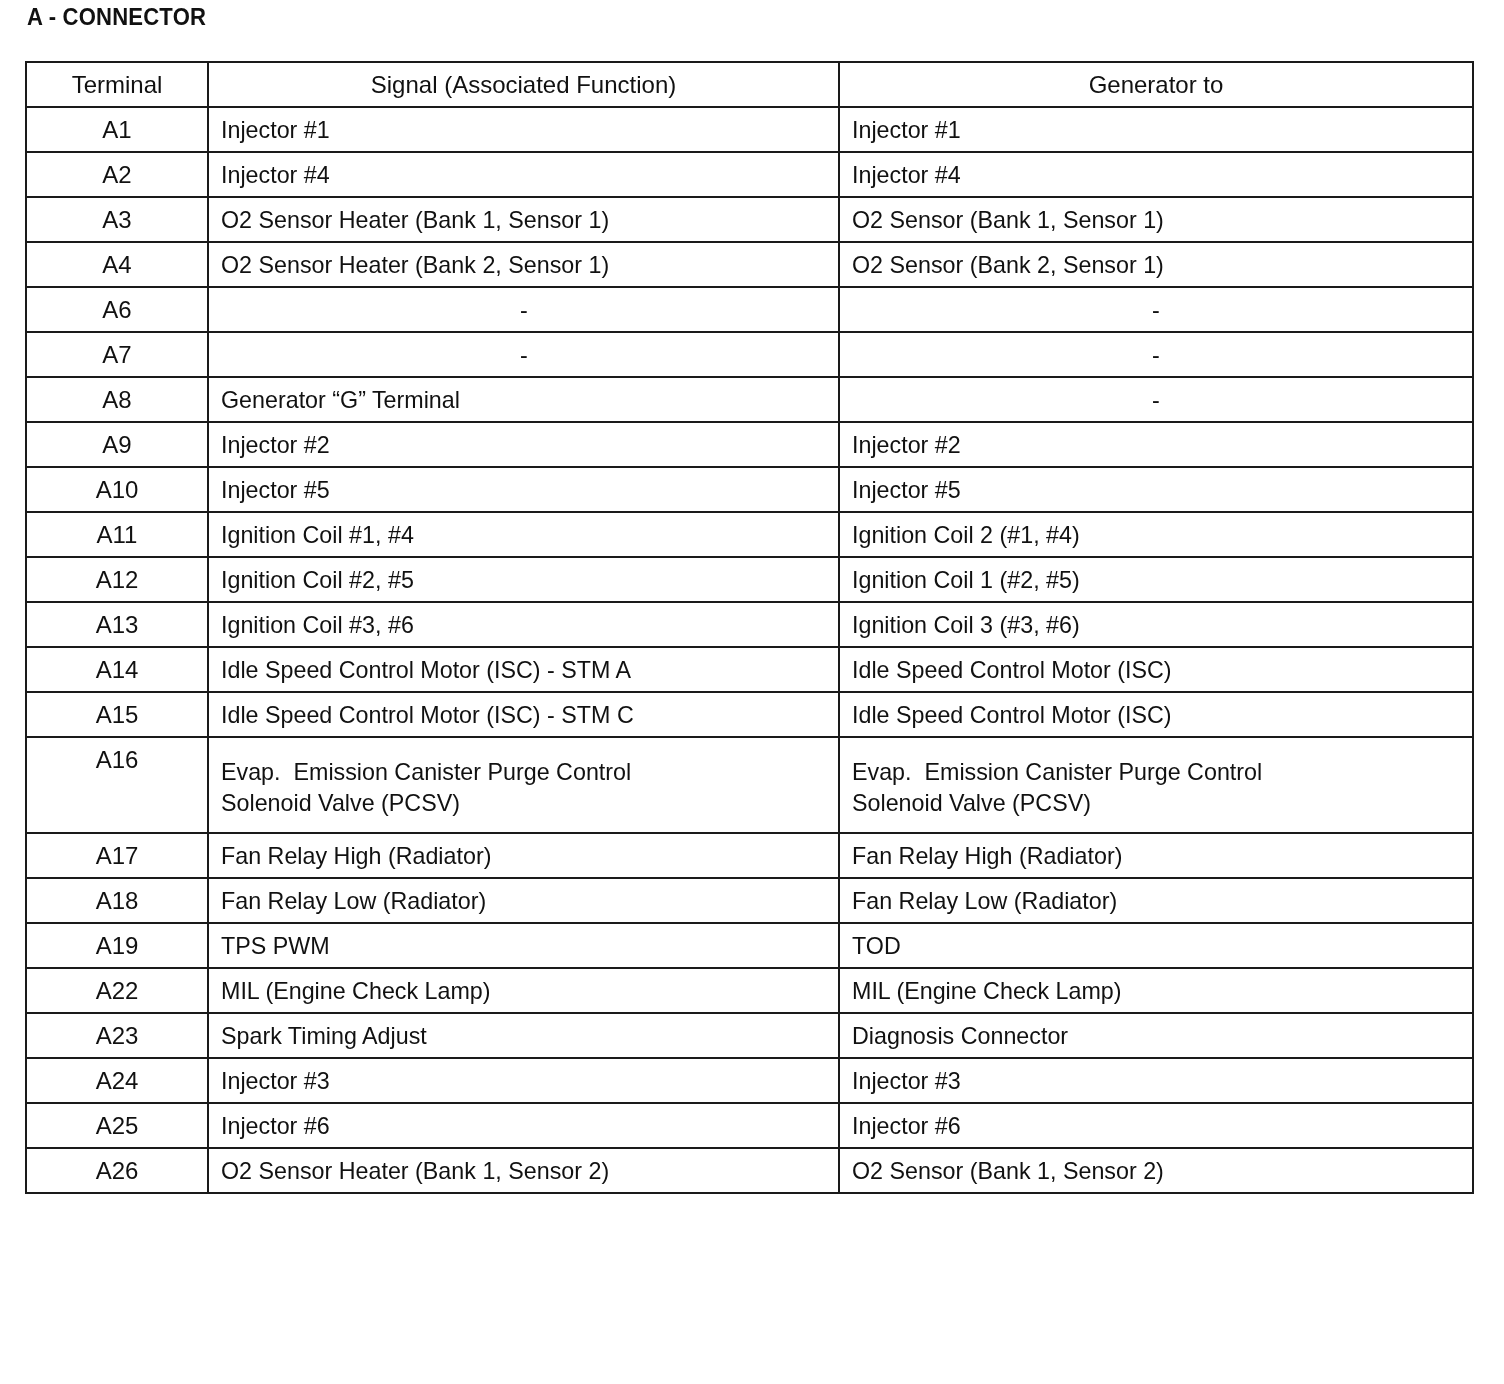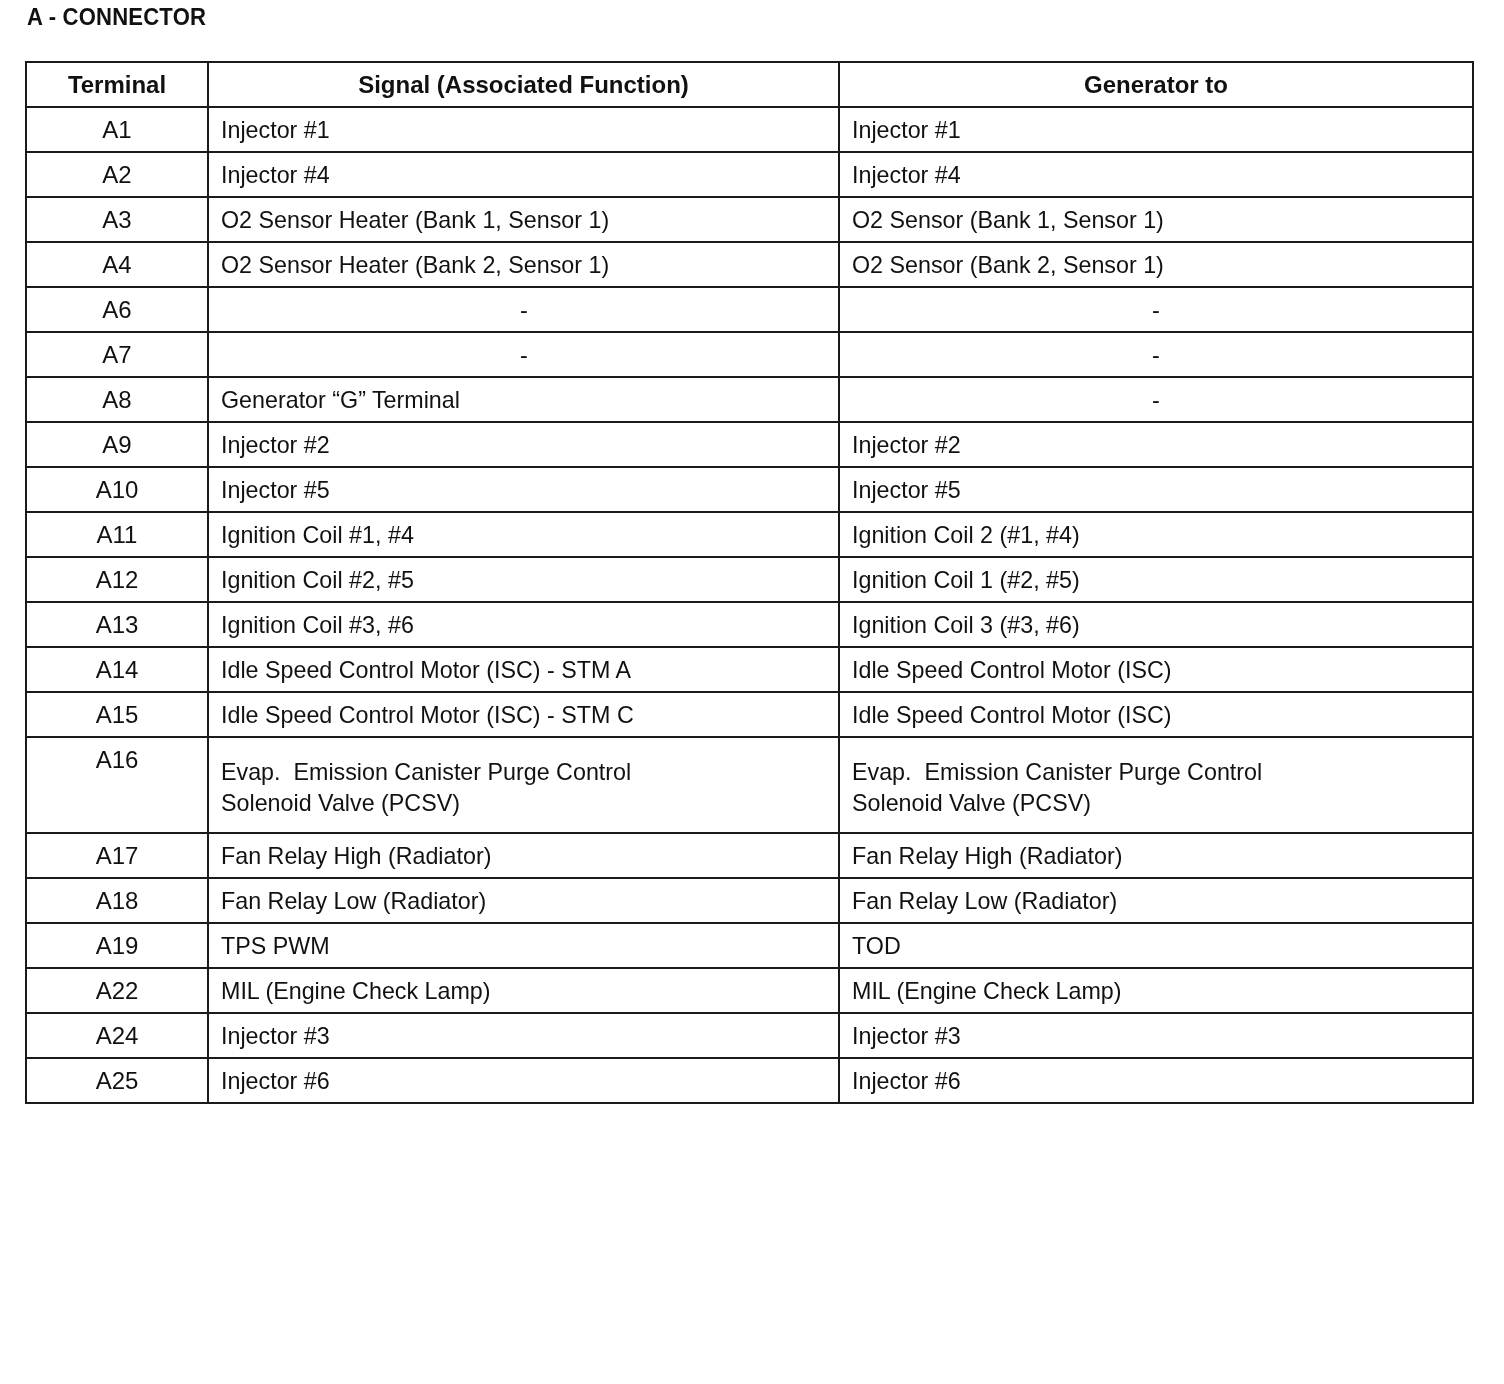--- a/index.html
+++ b/index.html
@@ -39,21 +39,21 @@
     table.pin-table th,
     table.pin-table td {
       border: 2px solid #1a1a1a;
       font-size: 24px;
       line-height: 31px;
       vertical-align: middle;
       white-space: nowrap;
     }
     table.pin-table th {
       height: 43px;
-      font-weight: bold;
+      font-weight: normal;
       text-align: center;
       padding: 0;
     }
     table.pin-table td {
       height: 43px;
       padding: 0 0 0 12px;
       text-align: left;
     }
     table.pin-table td.term {
       text-align: center;
@@ -185,23 +185,33 @@
         <td class="term">A19</td>
         <td><span class="txt" style="white-space: pre;">TPS PWM</span></td>
         <td><span class="txt" style="white-space: pre;">TOD</span></td>
       </tr>
       <tr>
         <td class="term">A22</td>
         <td><span class="txt" style="white-space: pre;">MIL (Engine Check Lamp)</span></td>
         <td><span class="txt" style="white-space: pre;">MIL (Engine Check Lamp)</span></td>
       </tr>
       <tr>
+        <td class="term">A23</td>
+        <td><span class="txt" style="white-space: pre;">Spark Timing Adjust</span></td>
+        <td><span class="txt" style="white-space: pre;">Diagnosis Connector</span></td>
+      </tr>
+      <tr>
         <td class="term">A24</td>
         <td><span class="txt" style="white-space: pre;">Injector #3</span></td>
         <td><span class="txt" style="white-space: pre;">Injector #3</span></td>
       </tr>
       <tr>
         <td class="term">A25</td>
         <td><span class="txt" style="white-space: pre;">Injector #6</span></td>
         <td><span class="txt" style="white-space: pre;">Injector #6</span></td>
+      </tr>
+      <tr>
+        <td class="term">A26</td>
+        <td><span class="txt" style="white-space: pre;">O2 Sensor Heater (Bank 1, Sensor 2)</span></td>
+        <td><span class="txt" style="white-space: pre;">O2 Sensor (Bank 1, Sensor 2)</span></td>
       </tr>
     </tbody>
 </table>
 
 </body></html>

